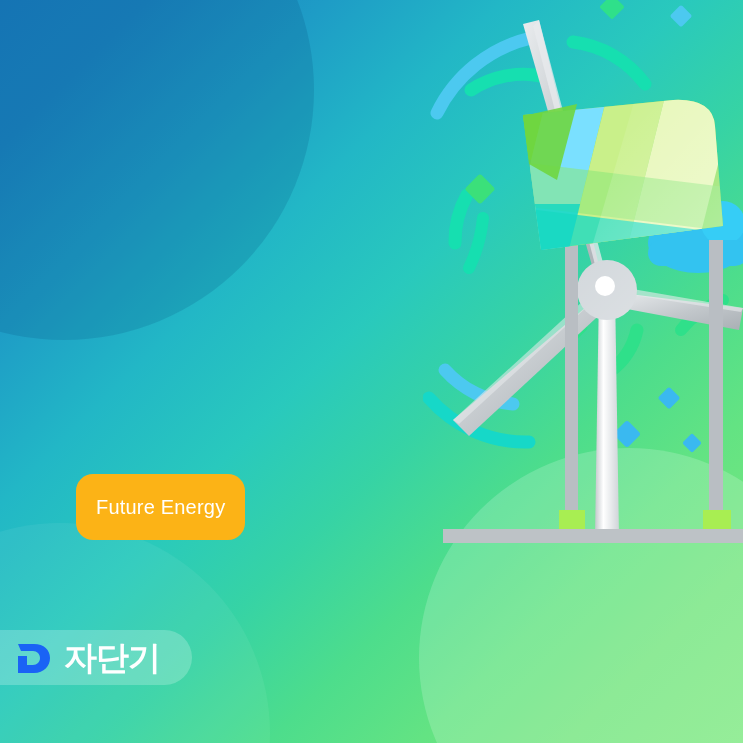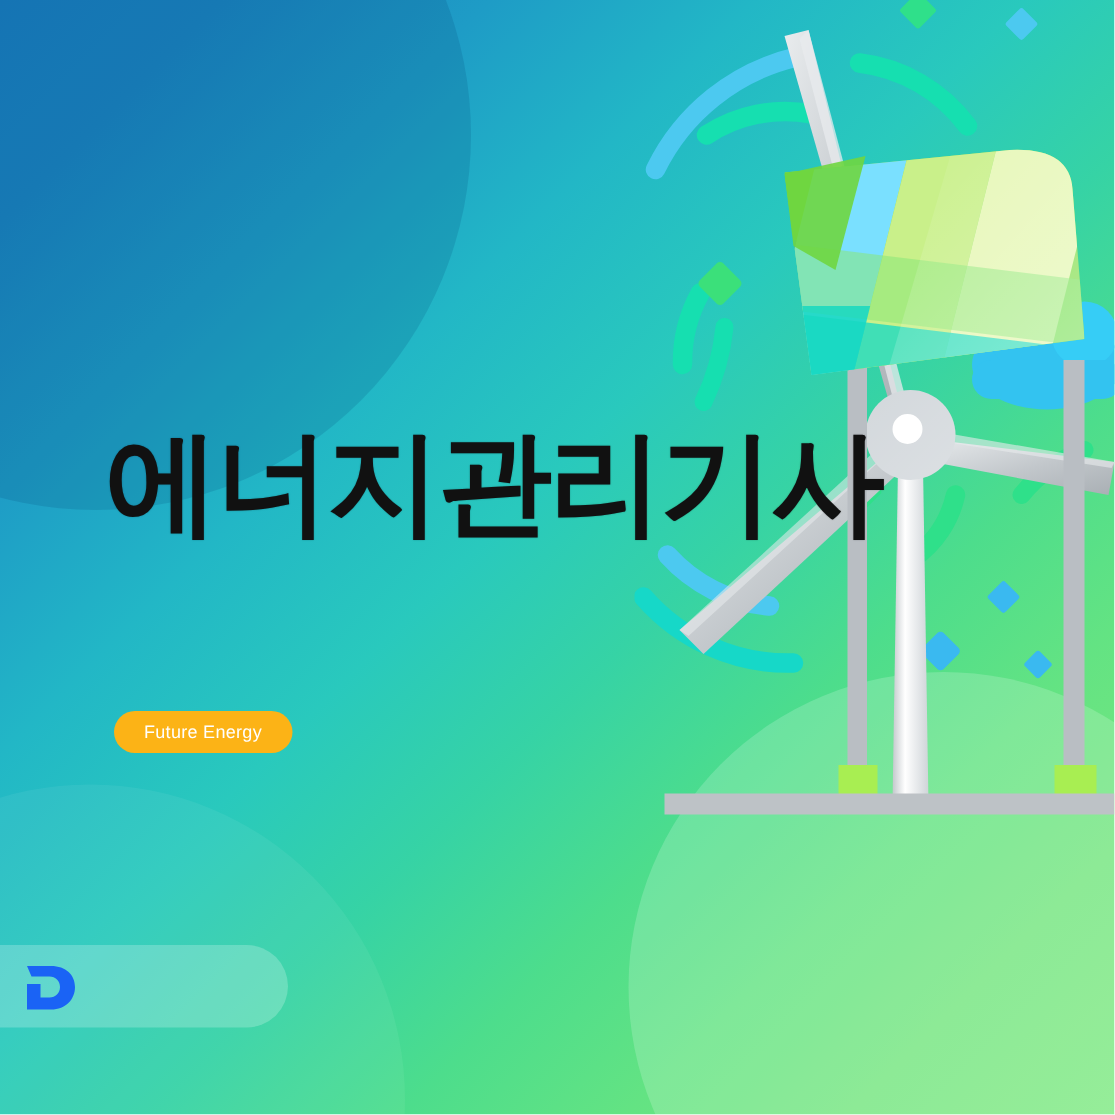--- a/index.html
+++ b/index.html
@@ -91,29 +91,29 @@
   .headline-line2 {
     font-size: 66px;
     margin-top: 14px;
   }
 
   
   .badge {
     position: absolute;
     left: 76px;
     top: 474px;
-    height: 28px;
-    padding: 0 20px;
+    height: 42px;
+    padding: 12px 20px;
     display: inline-flex;
     align-items: center;
     justify-content: center;
     border-radius: 17px;
     background: #fcb316;
     color: #ffffff;
-    font-size: 12px;
+    font-size: 20px;
     letter-spacing: 0.2px;
     white-space: nowrap;
   }
 
   
   .logo-pill {
     position: absolute;
     left: -40px;
     top: 630px;
     width: 232px;
@@ -251,24 +251,24 @@
         <path d="M 214 92 L 305 92 L 305 250 L 168 250 Z" fill="url(#panelGlow)" opacity="0.65"></path>
       </g>
 
       <path d="M 100 116 L 154 104 L 134 180 L 106 164 Z" fill="#6fd640" opacity="0.9"></path>
     </g>
 
     <rect x="20" y="529" width="300" height="14" fill="#bdc2c6"></rect>
   </svg>
 
   <div class="headline-block">
-    <div class="headline-line1">에너지관리기사</div>
   </div>
 
   <div class="badge">Future Energy</div>
 
   <div class="logo-pill">
     <svg class="logo-mark" viewBox="0 0 34 36">
       <path d="M 2 4 L 18 4 C 28 4 34 10 34 18 C 34 26 28 33 18 33 L 2 33 L 2 16 L 11 16 L 11 25 L 17 25 C 21 25 24 22 24 18 C 24 14 21 11 17 11 L 5 11 Z" fill="#1a63f5"></path>
     </svg>
+    <span class="logo-text">자단기</span>
   </div>
 
 </div>
 
 </body></html>

